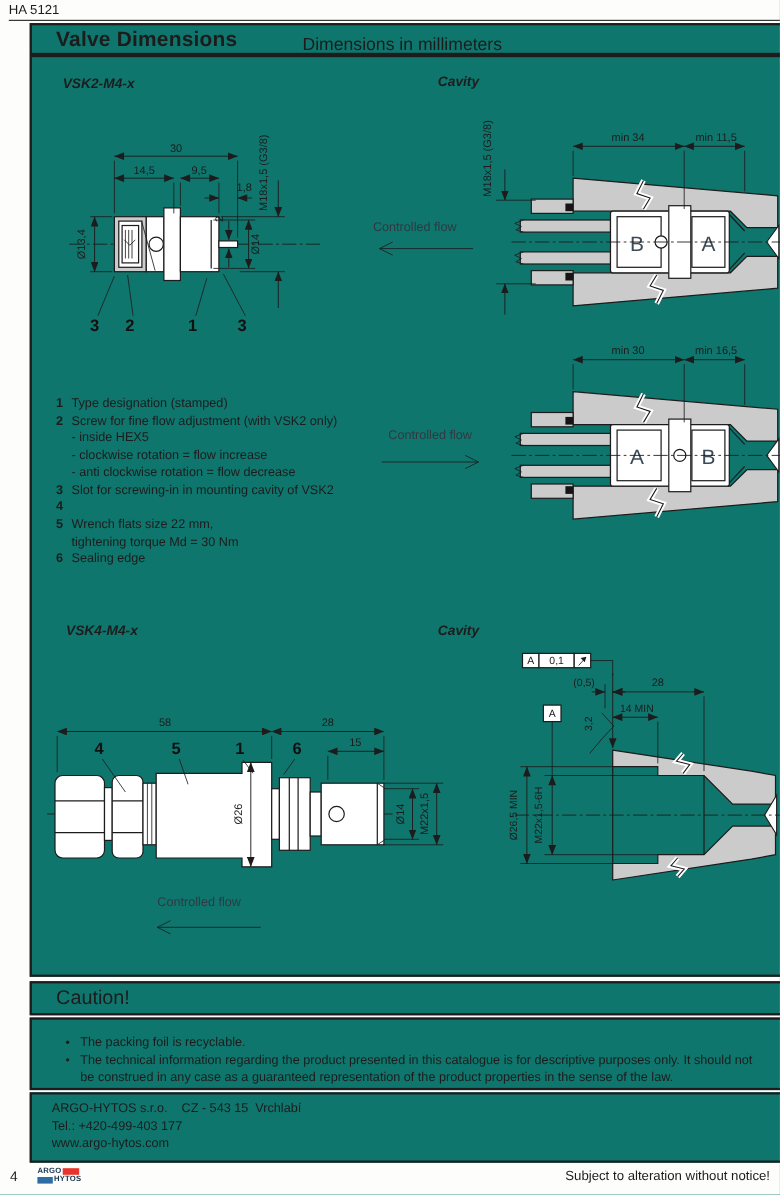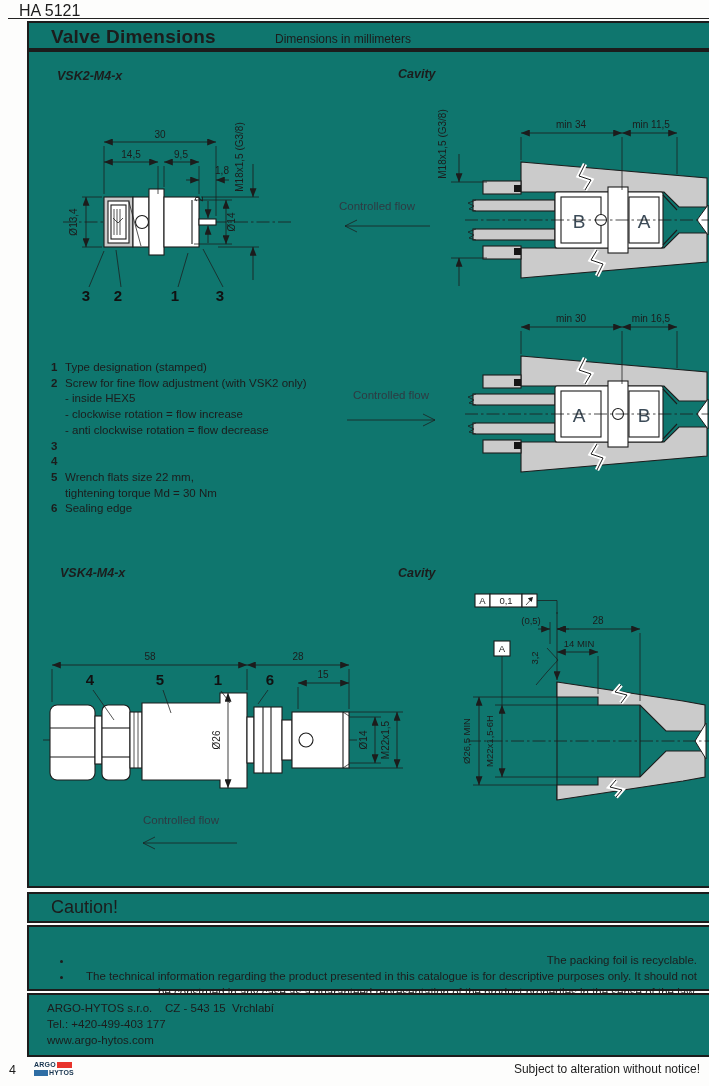--- a/index.html
+++ b/index.html
@@ -3,31 +3,31 @@
 <meta charset="utf-8">
 <style>
   html,body{margin:0;padding:0;}
   body{
     width:709px;height:1086px;position:relative;overflow:hidden;
     background:#fdfdfc;color:#1c1c1c;
     font-family:"Liberation Sans",sans-serif;
   }
   .abs{position:absolute;}
   
-  #doc-code{left:8px;top:2px;font-size:16px;margin-left:11px;}
+  #doc-code{left:8px;top:2px;font-size:12px;}
   #header-rule{left:8px;top:18px;width:701px;border-top:1.5px solid #222;height:0;}
   .frame{left:27px;width:686px;border:2px solid #1c1c1c;box-sizing:border-box;background:#0f766e;}
   #title-box{top:21px;height:29px;}
   #page-title{position:absolute;left:22px;top:3px;font-size:19px;font-weight:bold;letter-spacing:.2px;}
-  #subtitle{position:absolute;left:229px;top:9px;font-size:12px;padding-left:17px;}
+  #subtitle{position:absolute;left:229px;top:9px;font-size:16px;padding-left:17px;}
   #main-box{top:50px;height:838px;}
   #caution-box{top:892px;height:31px;}
   #caution-title{position:absolute;left:22px;top:3px;font-size:18px;font-weight:normal;}
   #caution-body{top:925px;height:66px;}
-  #caution-body ul{margin:25px 14px 0 30px;padding:0 0 0 14px;text-align:right;}
+  #caution-body ul{margin:13px 14px 0 30px;padding:0 0 0 14px;}
   #caution-body li{font-size:11.5px;line-height:16.2px;}
   #contact-box{top:993px;height:64px;}
   .contact-line{margin-left:18px;font-size:11.5px;line-height:16px;white-space:pre-wrap;}
   #contact-box .pad{padding-top:5px;}
   
   #page-number{left:9px;top:1063px;font-size:12.5px;}
   #footer-note{right:9px;top:1062px;font-size:12px;}
   #brand-logo{left:34px;top:1061px;width:40px;}
   .logo-row{display:flex;align-items:center;height:8px;}
   .logo-txt{font-size:7px;font-weight:bold;color:#17344f;letter-spacing:.2px;line-height:8px;}
@@ -245,20 +245,23 @@
       <span class="legend-num">2</span>
       <div>
         <div>Screw for fine flow adjustment (with VSK2 only)</div>
         <div>- inside HEX5</div>
         <div>- clockwise rotation = flow increase</div>
         <div>- anti clockwise rotation = flow decrease</div>
       </div>
     </div>
     <div class="legend-item">
       <span class="legend-num">3</span>
+      <div>
+          <div>Slot for screwing-in in mounting cavity of VSK2</div>
+        </div>
     </div>
     <div class="legend-item">
       <span class="legend-num">4</span>
     </div>
     <div class="legend-item">
       <span class="legend-num">5</span>
       <div>
         <div>Wrench flats size 22 mm,</div>
         <div>tightening torque Md = 30 Nm</div>
       </div>

